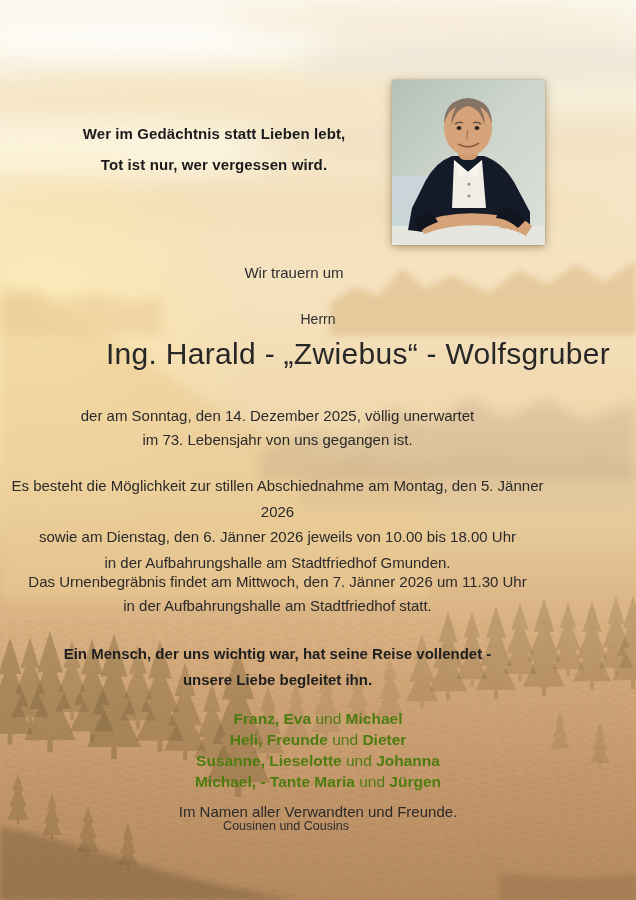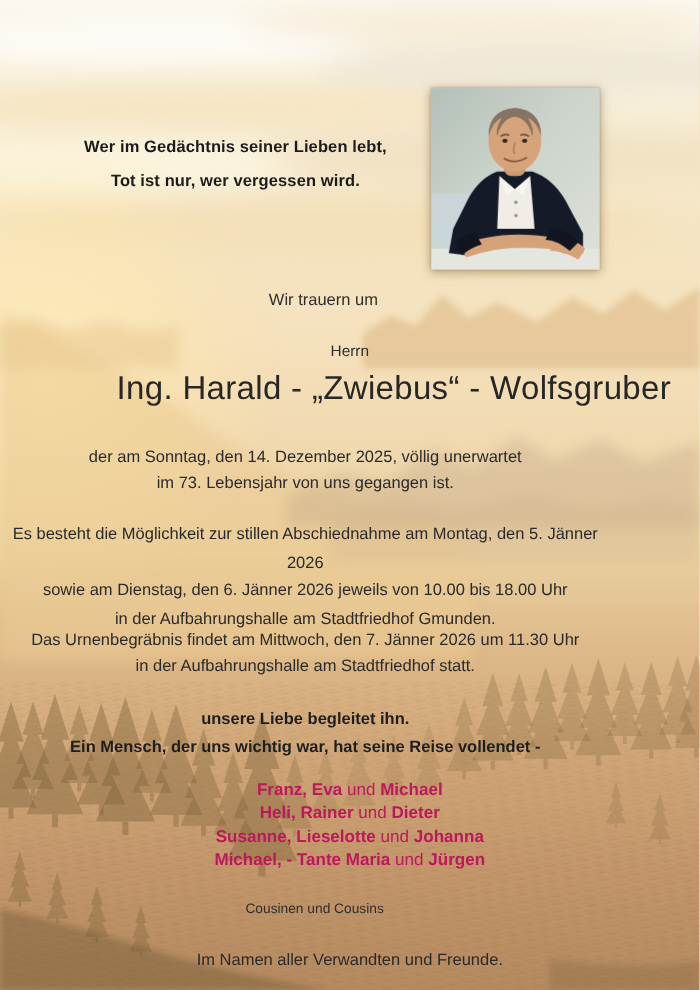--- a/index.html
+++ b/index.html
@@ -24,24 +24,24 @@
   .salutation{left:0;width:636px;top:311px;font-size:14px;color:#2e2e2e;}
   .deceased-name{left:0;width:636px;top:337px;font-size:30px;font-weight:400;
         color:#272727;letter-spacing:.3px;padding-left:40px;}
 
   .para{left:0;width:555px;font-size:15px;color:#2a2a2a;}
   .death-notice{top:404px;line-height:24px;}
   .farewell-notice{top:473px;line-height:25.5px;}
   .burial-notice{top:570px;line-height:23.5px;}
   .message{top:641px;line-height:25.5px;font-weight:bold;color:#1e1e1e;}
 
-  .family{left:0;width:636px;top:708px;font-size:15.5px;line-height:21px;color:#be185d;}
+  .family{left:0;width:636px;top:708px;font-size:15.5px;line-height:21px;color:#4d7c0f;}
   .family .b{font-weight:bold;}
   .relation-note{left:0;width:572px;top:819px;font-size:12.5px;color:#2e2e2e;}
-  .closing{left:0;width:636px;top:864px;font-size:15px;color:#2a2a2a;}
+  .closing{left:0;width:636px;top:803px;font-size:15px;color:#2a2a2a;}
   .funeral-home{left:0;width:636px;top:875px;font-size:12px;color:#333;}
 </style>
 </head>
 <body>
 
 <div class="page">
 
   <svg id="bg-art" width="636" height="900" viewBox="0 0 636 900" preserveAspectRatio="none" aria-hidden="true">
     <defs>
       <linearGradient id="skyGrad" x1="0" y1="0" x2="0" y2="1">
@@ -140,21 +140,21 @@
     </g>
 
     <rect x="0" y="620" width="636" height="280" fill="url(#grass)" opacity=".10"></rect>
     <rect x="0" y="760" width="636" height="140" fill="url(#grass)" opacity=".08" transform="translate(3,0)"></rect>
 
     <path d="M0,826 Q70,842 140,864 T300,900 L0,900 Z" fill="#6a5430" opacity=".4" filter="url(#blur3)"></path>
     <path d="M500,872 Q570,882 636,874 L636,900 L500,900 Z" fill="#7a5f3a" opacity=".28" filter="url(#blur3)"></path>
   </svg>
 
   <div class="txt poem">
-    <div>Wer im Gedächtnis seiner Lieben lebt,</div>
+    <div>Wer im Gedächtnis statt Lieben lebt,</div>
     <div>Tot ist nur, wer vergessen wird.</div>
   </div>
 
   <div class="photo-frame">
     <svg width="153" height="165" viewBox="0 0 153 165" aria-hidden="true">
       <defs>
         <linearGradient id="phBg" x1="0" y1="0" x2="1" y2="1">
           <stop offset="0" stop-color="#b3c0b8"></stop>
           <stop offset=".45" stop-color="#ccd4cb"></stop>
           <stop offset="1" stop-color="#dde1d9"></stop>
@@ -205,32 +205,32 @@
     <div>sowie am Dienstag, den 6. Jänner 2026 jeweils von 10.00 bis 18.00 Uhr</div>
     <div>in der Aufbahrungshalle am Stadtfriedhof Gmunden.</div>
   </div>
 
   <div class="txt para burial-notice">
     <div>Das Urnenbegräbnis findet am Mittwoch, den 7. Jänner 2026 um 11.30 Uhr</div>
     <div>in der Aufbahrungshalle am Stadtfriedhof statt.</div>
   </div>
 
   <div class="txt para message">
+    <div>Ein Mensch, der uns wichtig war, hat seine Reise vollendet -</div>
     <div>unsere Liebe begleitet ihn.</div>
-    <div>Ein Mensch, der uns wichtig war, hat seine Reise vollendet -</div>
   </div>
 
   <div class="txt family">
     <div>
       <span class="b">Franz, Eva</span>
       <span>und</span>
       <span class="b">Michael</span>
     </div>
     <div>
-      <span class="b">Heli, Rainer</span>
+      <span class="b">Heli, Freunde</span>
       <span>und</span>
       <span class="b">Dieter</span>
     </div>
     <div>
       <span class="b">Susanne, Lieselotte</span>
       <span>und</span>
       <span class="b">Johanna</span>
     </div>
     <div>
       <span class="b">Michael, - Tante Maria</span>

